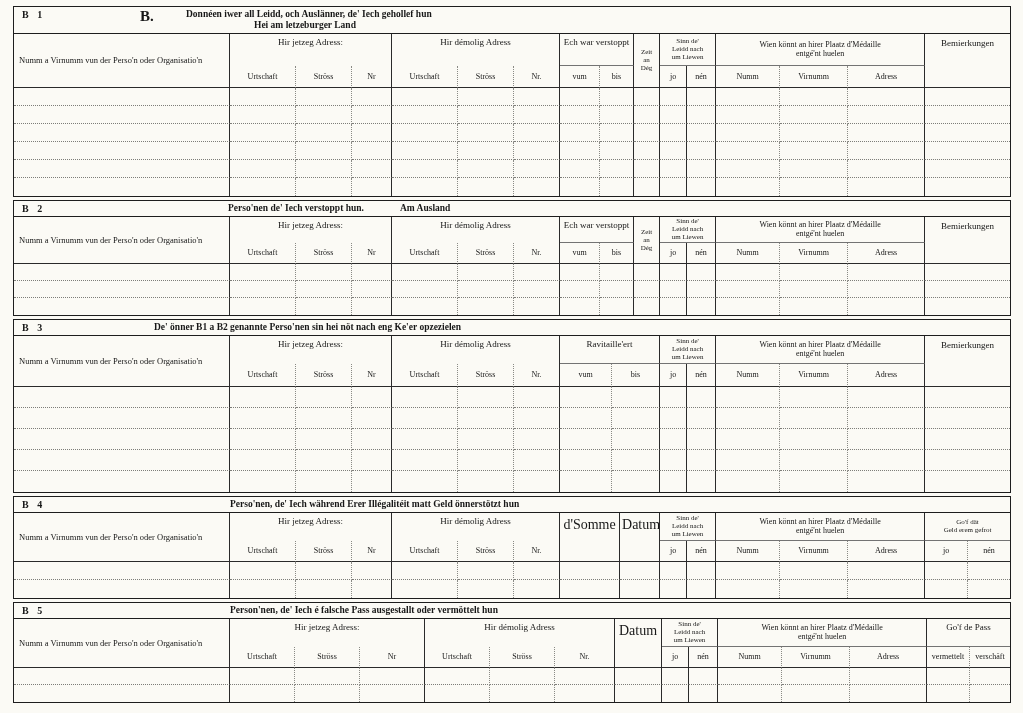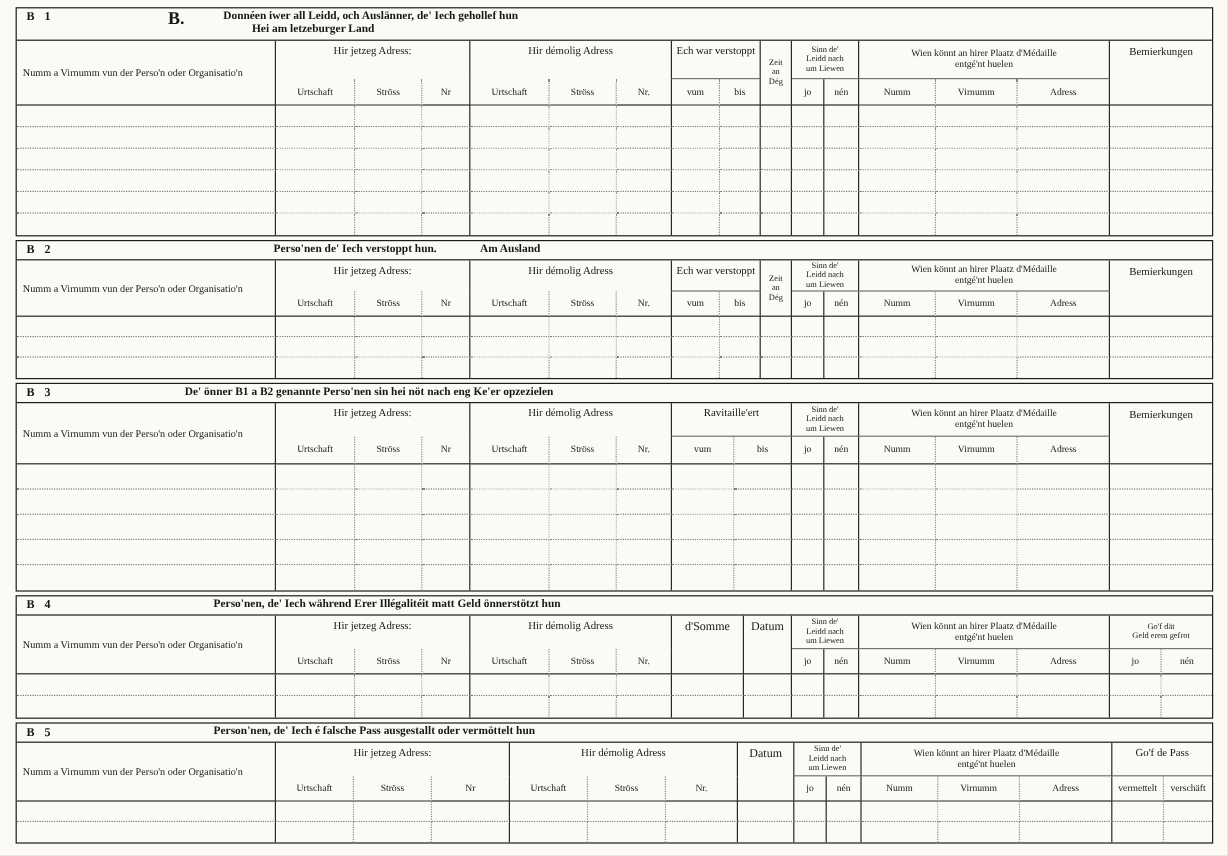--- a/index.html
+++ b/index.html
@@ -26,26 +26,26 @@
     border-bottom: 1.2px solid #1d1d1d;
     padding: 2px 6px 1px 8px;
     font-weight: bold;
     font-size: 9.5px;
     line-height: 1.2;
   }
   .tag { flex: 0 0 118px; font-size: 10px; letter-spacing: 3px; }
   .bletter { flex: 0 0 46px; font-size: 15px; line-height: 0.95; }
   .tlines { flex: 1 1 auto; }
   .t2 { display: flex; }
-  .loc { margin-left: 24px; }
+  .loc { margin-left: 68px; }
   .gap1 { margin-left: 88px; }
   .gap2 { margin-left: 36px; }
   .gap3 { margin-left: 27px; }
   .gap4 { margin-left: 14px; }
-  .gap5 { margin-left: 38px; }
+  .gap5 { margin-left: 90px; }
 
   table.grid {
     width: 100%;
     border-collapse: separate;
     border-spacing: 0;
     table-layout: fixed;
   }
   th, td {
     font-weight: normal;
     font-size: 8px;
@@ -64,21 +64,21 @@
   th.nameh {
     text-align: left;
     padding-left: 5px;
     font-size: 8.5px;
     white-space: normal;
     vertical-align: middle;
   }
   th.tiny { font-size: 7px; line-height: 1.12; }
   th.stack { line-height: 1.15; }
   th.bem { vertical-align: top; padding-top: 4px; font-size: 9px; }
-  th.topcell { vertical-align: top; padding-top: 4px; font-size: 10px; text-align: center; }
+  th.topcell { vertical-align: top; padding-top: 4px; font-size: 14px; text-align: center; }
   th.xs { font-size: 6.5px; }
   tbody td { border-bottom: 1px dotted #7d7d78; }
   tbody tr:last-child td { border-bottom: none; }
 
   .t-b1 tr.ht { height: 32px; }
   .t-b1 tr.hs { height: 22px; }
   .t-b1 tbody tr { height: 18px; }
   .t-b2 tr.ht { height: 26px; }
   .t-b2 tr.hs { height: 21px; }
   .t-b2 tbody tr { height: 17px; }

